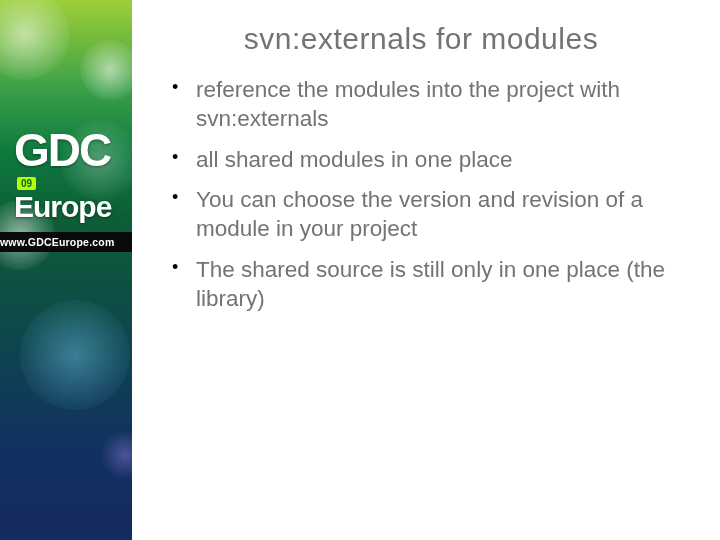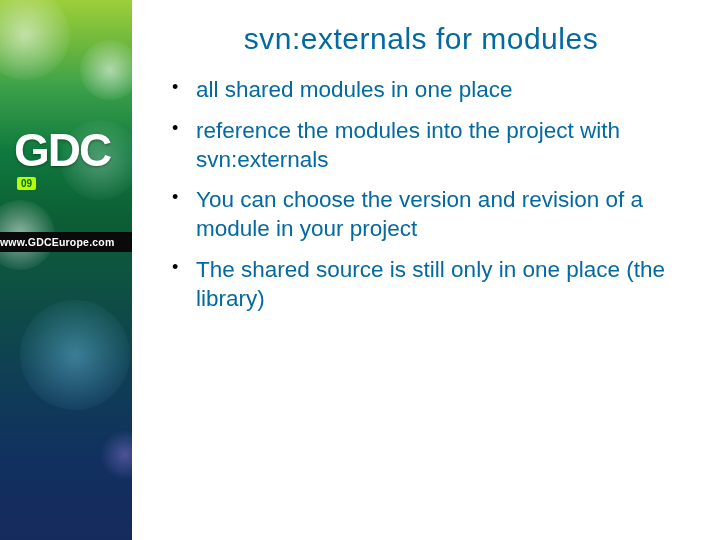--- a/index.html
+++ b/index.html
@@ -106,21 +106,21 @@
   .think .swoosh {
     display:inline-block;
     width:14px; height:14px;
     vertical-align: -2px;
     margin-left:2px;
   }
 
   .content {
     flex: 1;
     padding: 18px 40px 20px 30px;
-    color: #0369a1;
+    color: #737373;
   }
   .title {
     font-size: 30px;
     font-weight: 400;
     text-align: center;
     margin: 4px 0 20px 0;
     letter-spacing: .5px;
   }
   ul.bullets {
     list-style: none;
@@ -153,29 +153,30 @@
     <div class="bokeh b2"></div>
     <div class="bokeh b3"></div>
     <div class="bokeh b4"></div>
     <div class="bokeh b5"></div>
     <div class="bokeh b6"></div>
 
     <div class="logo-block">
       <div>
         <span class="gdc">GDC</span><span class="badge">09</span>
       </div>
+      <div class="europe">Europe</div>
     </div>
 
     <div class="url-bar">www.GDCEurope.com</div>
 
   </div>
 
   <div class="content">
     <h1 class="title">svn:externals for modules</h1>
     <ul class="bullets">
+      <li>reference the modules into the project with svn:externals</li>
       <li>all shared modules in one place</li>
-      <li>reference the modules into the project with svn:externals</li>
       <li>You can choose the version and revision of a module in your project</li>
       <li>The shared source is still only in one place (the library)</li>
     </ul>
   </div>
 
 </div>
 
 </body></html>

